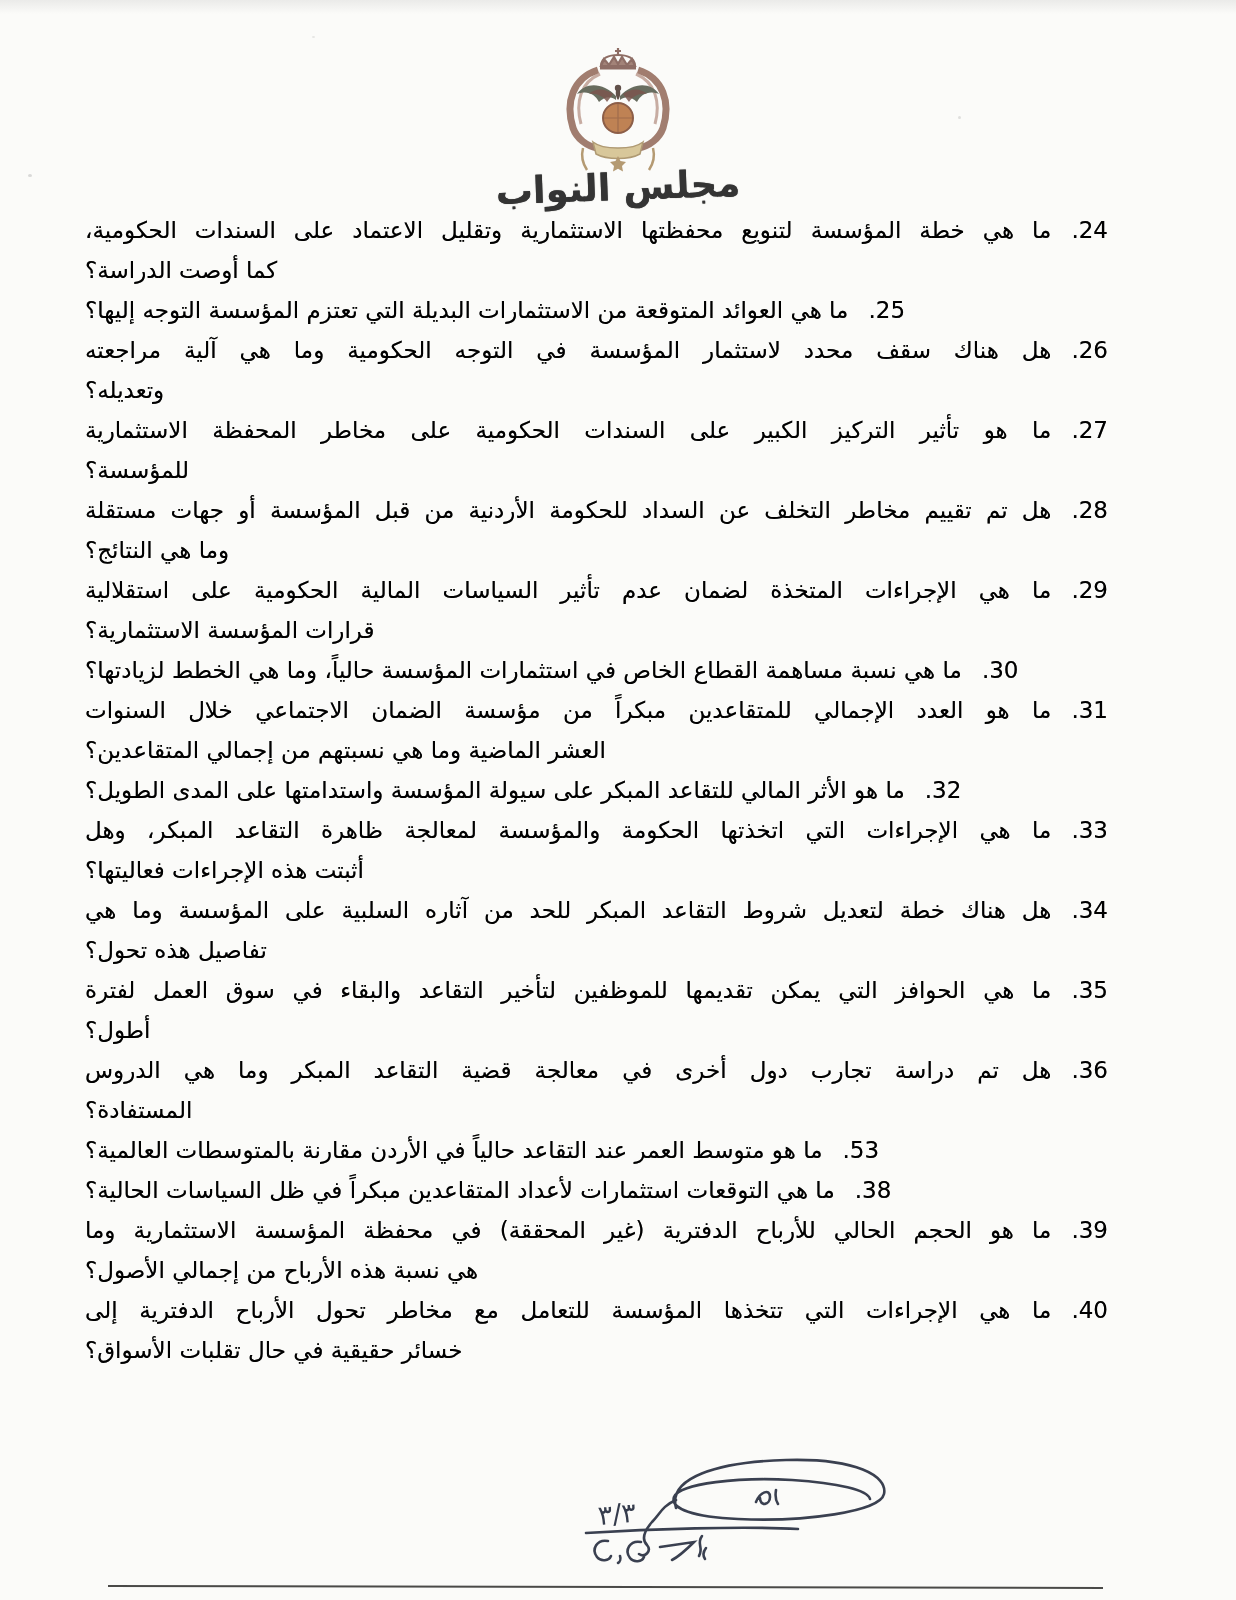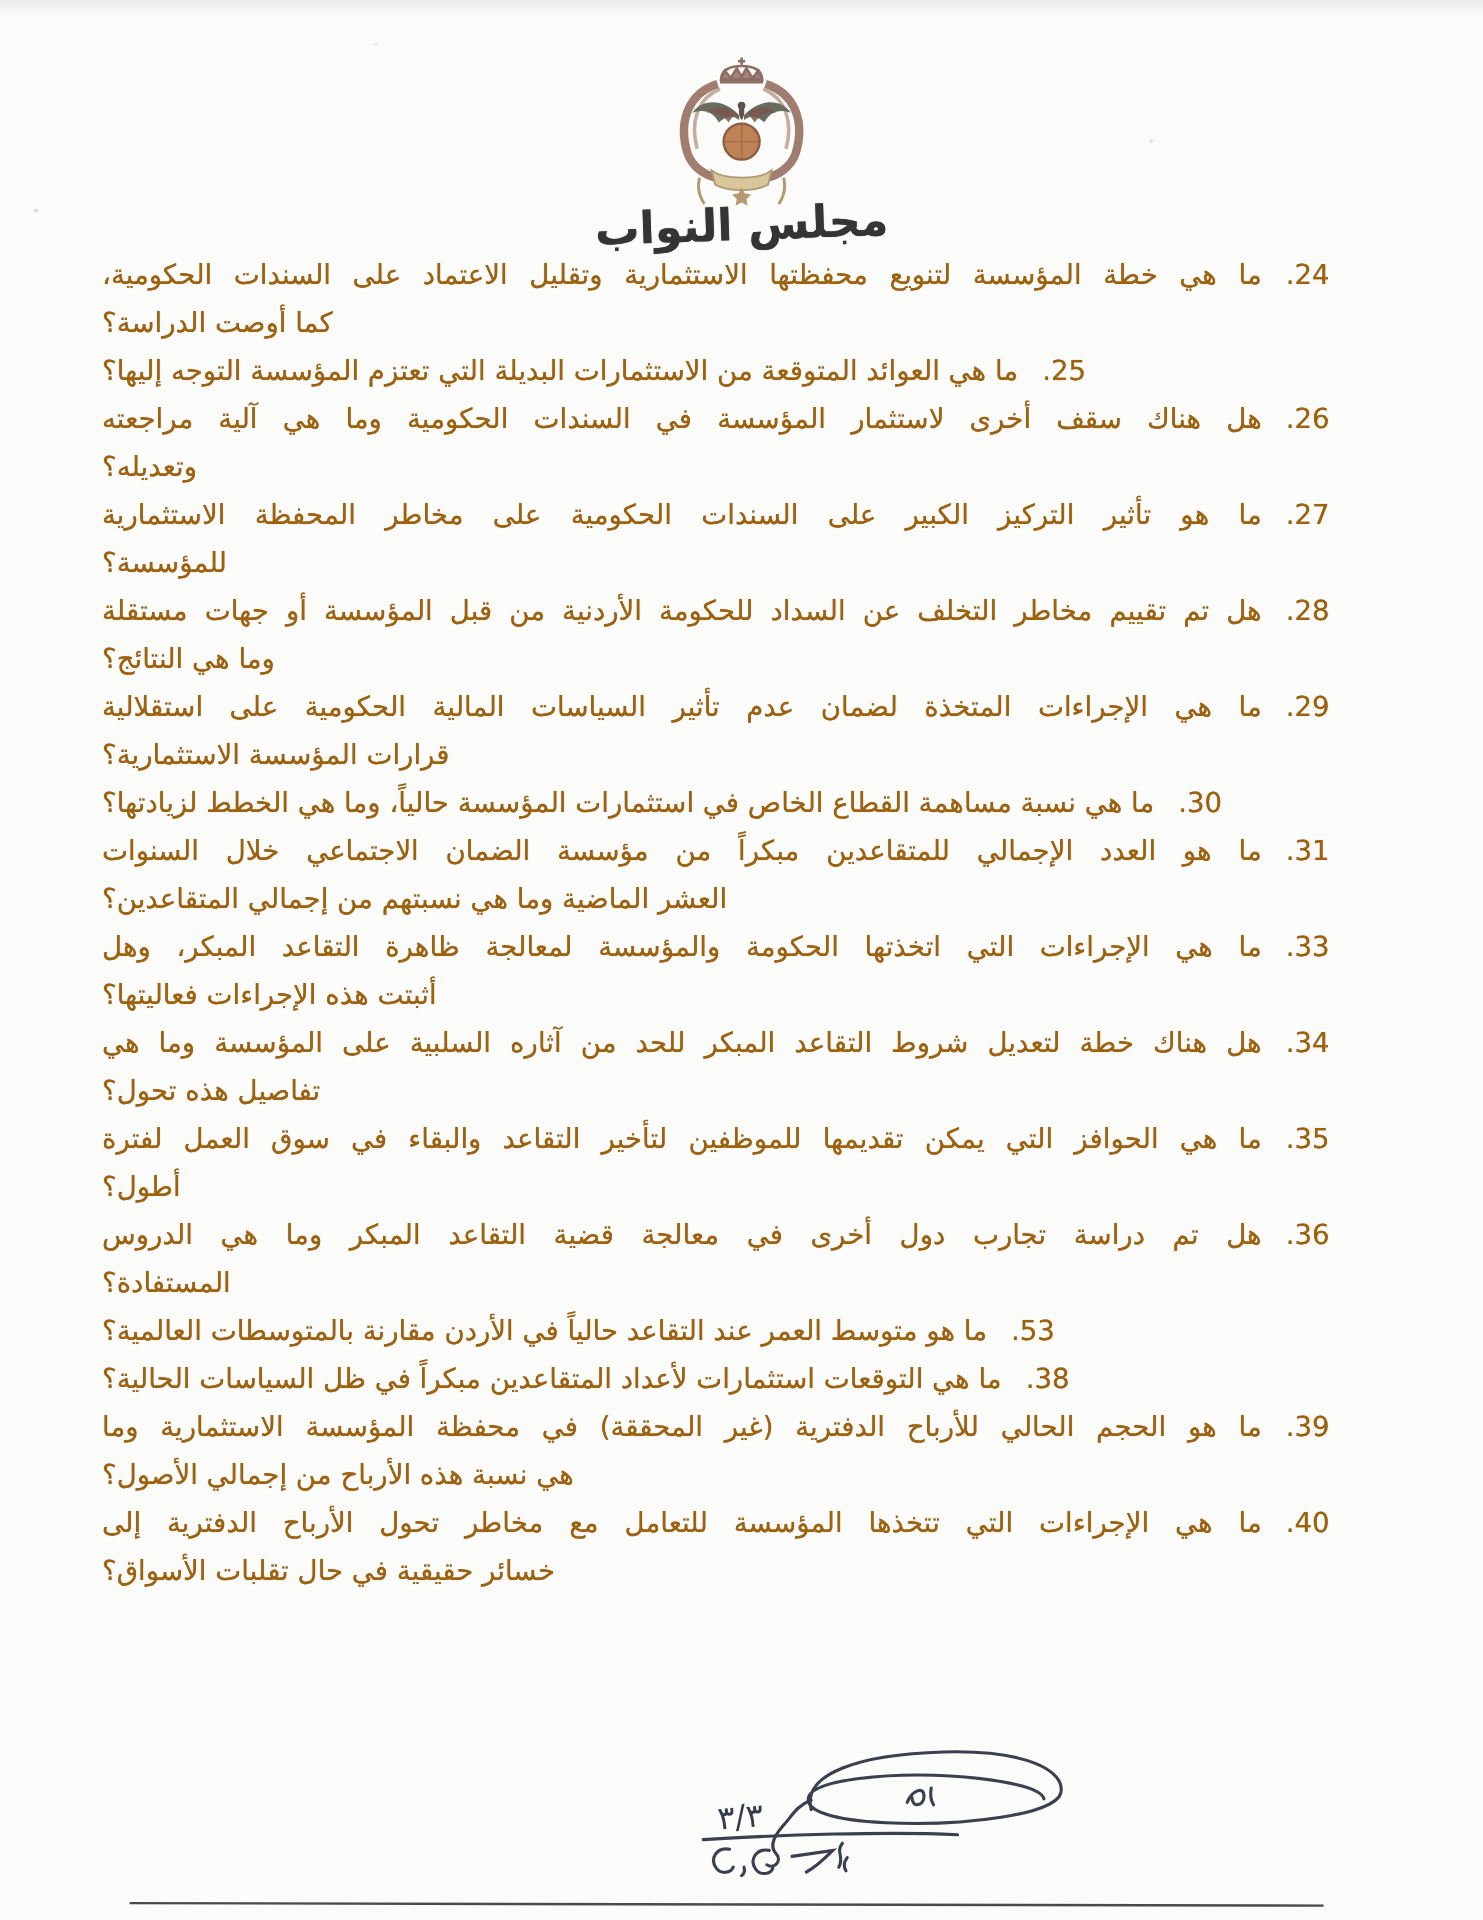--- a/index.html
+++ b/index.html
@@ -37,21 +37,21 @@
     letter-spacing:-1px;
     text-shadow:0 0 0.7px rgba(30,30,30,0.85);
     white-space:nowrap;
     direction:rtl;
   }
 
   
   .questions{
     position:absolute;top:210px;right:128px;left:85px;
     direction:rtl;
-    color:#a16207;
+    color:#000000;
     font-size:23px;
     line-height:40px;
     text-shadow:0 0 0.6px rgba(45,45,45,0.65);
   }
   .line{height:40px;overflow:visible;}
   .l-just{text-align:justify;text-align-last:justify;}
   .l-right{text-align:left;}
   .l-center{text-align:left;}
   .num{padding-left:20px;white-space:nowrap;}
 
@@ -104,31 +104,32 @@
     <path d="M75 112 l2.5 5 5.5 1 -4 4 1 5.5 -5 -2.7 -5 2.7 1 -5.5 -4 -4 5.5 -1 Z" fill="#b3915f"></path>
     <path d="M40 104 C38 112 40 120 44 126 M110 104 C112 112 110 120 106 126" stroke="#b3915f" stroke-width="2.5" fill="none"></path>
   </svg>
 
   <div class="calligraphy">مجلس النواب</div>
 
   <div class="questions">
       <div class="line l-just"><span class="num">24.</span><span>ما هي خطة المؤسسة لتنويع محفظتها الاستثمارية وتقليل الاعتماد على السندات الحكومية،</span></div>
       <div class="line l-right"><span>كما أوصت الدراسة؟</span></div>
       <div class="line l-right"><span class="num">25.</span><span>ما هي العوائد المتوقعة من الاستثمارات البديلة التي تعتزم المؤسسة التوجه إليها؟</span></div>
-      <div class="line l-just"><span class="num">26.</span><span>هل هناك سقف أخرى لاستثمار المؤسسة في السندات الحكومية وما هي آلية مراجعته</span></div>
+      <div class="line l-just"><span class="num">26.</span><span>هل هناك سقف محدد لاستثمار المؤسسة في التوجه الحكومية وما هي آلية مراجعته</span></div>
       <div class="line l-right"><span>وتعديله؟</span></div>
       <div class="line l-just"><span class="num">27.</span><span>ما هو تأثير التركيز الكبير على السندات الحكومية على مخاطر المحفظة الاستثمارية</span></div>
       <div class="line l-right"><span>للمؤسسة؟</span></div>
       <div class="line l-just"><span class="num">28.</span><span>هل تم تقييم مخاطر التخلف عن السداد للحكومة الأردنية من قبل المؤسسة أو جهات مستقلة</span></div>
       <div class="line l-right"><span>وما هي النتائج؟</span></div>
       <div class="line l-just"><span class="num">29.</span><span>ما هي الإجراءات المتخذة لضمان عدم تأثير السياسات المالية الحكومية على استقلالية</span></div>
       <div class="line l-center"><span>قرارات المؤسسة الاستثمارية؟</span></div>
       <div class="line l-right"><span class="num">30.</span><span>ما هي نسبة مساهمة القطاع الخاص في استثمارات المؤسسة حالياً، وما هي الخطط لزيادتها؟</span></div>
       <div class="line l-just"><span class="num">31.</span><span>ما هو العدد الإجمالي للمتقاعدين مبكراً من مؤسسة الضمان الاجتماعي خلال السنوات</span></div>
       <div class="line l-center"><span>العشر الماضية وما هي نسبتهم من إجمالي المتقاعدين؟</span></div>
+      <div class="line l-right"><span class="num">32.</span><span>ما هو الأثر المالي للتقاعد المبكر على سيولة المؤسسة واستدامتها على المدى الطويل؟</span></div>
       <div class="line l-just"><span class="num">33.</span><span>ما هي الإجراءات التي اتخذتها الحكومة والمؤسسة لمعالجة ظاهرة التقاعد المبكر، وهل</span></div>
       <div class="line l-center"><span>أثبتت هذه الإجراءات فعاليتها؟</span></div>
       <div class="line l-just"><span class="num">34.</span><span>هل هناك خطة لتعديل شروط التقاعد المبكر للحد من آثاره السلبية على المؤسسة وما هي</span></div>
       <div class="line l-center"><span>تفاصيل هذه تحول؟</span></div>
       <div class="line l-just"><span class="num">35.</span><span>ما هي الحوافز التي يمكن تقديمها للموظفين لتأخير التقاعد والبقاء في سوق العمل لفترة</span></div>
       <div class="line l-right"><span>أطول؟</span></div>
       <div class="line l-just"><span class="num">36.</span><span>هل تم دراسة تجارب دول أخرى في معالجة قضية التقاعد المبكر وما هي الدروس</span></div>
       <div class="line l-right"><span>المستفادة؟</span></div>
       <div class="line l-right"><span class="num">53.</span><span>ما هو متوسط العمر عند التقاعد حالياً في الأردن مقارنة بالمتوسطات العالمية؟</span></div>
       <div class="line l-right"><span class="num">38.</span><span>ما هي التوقعات استثمارات لأعداد المتقاعدين مبكراً في ظل السياسات الحالية؟</span></div>

